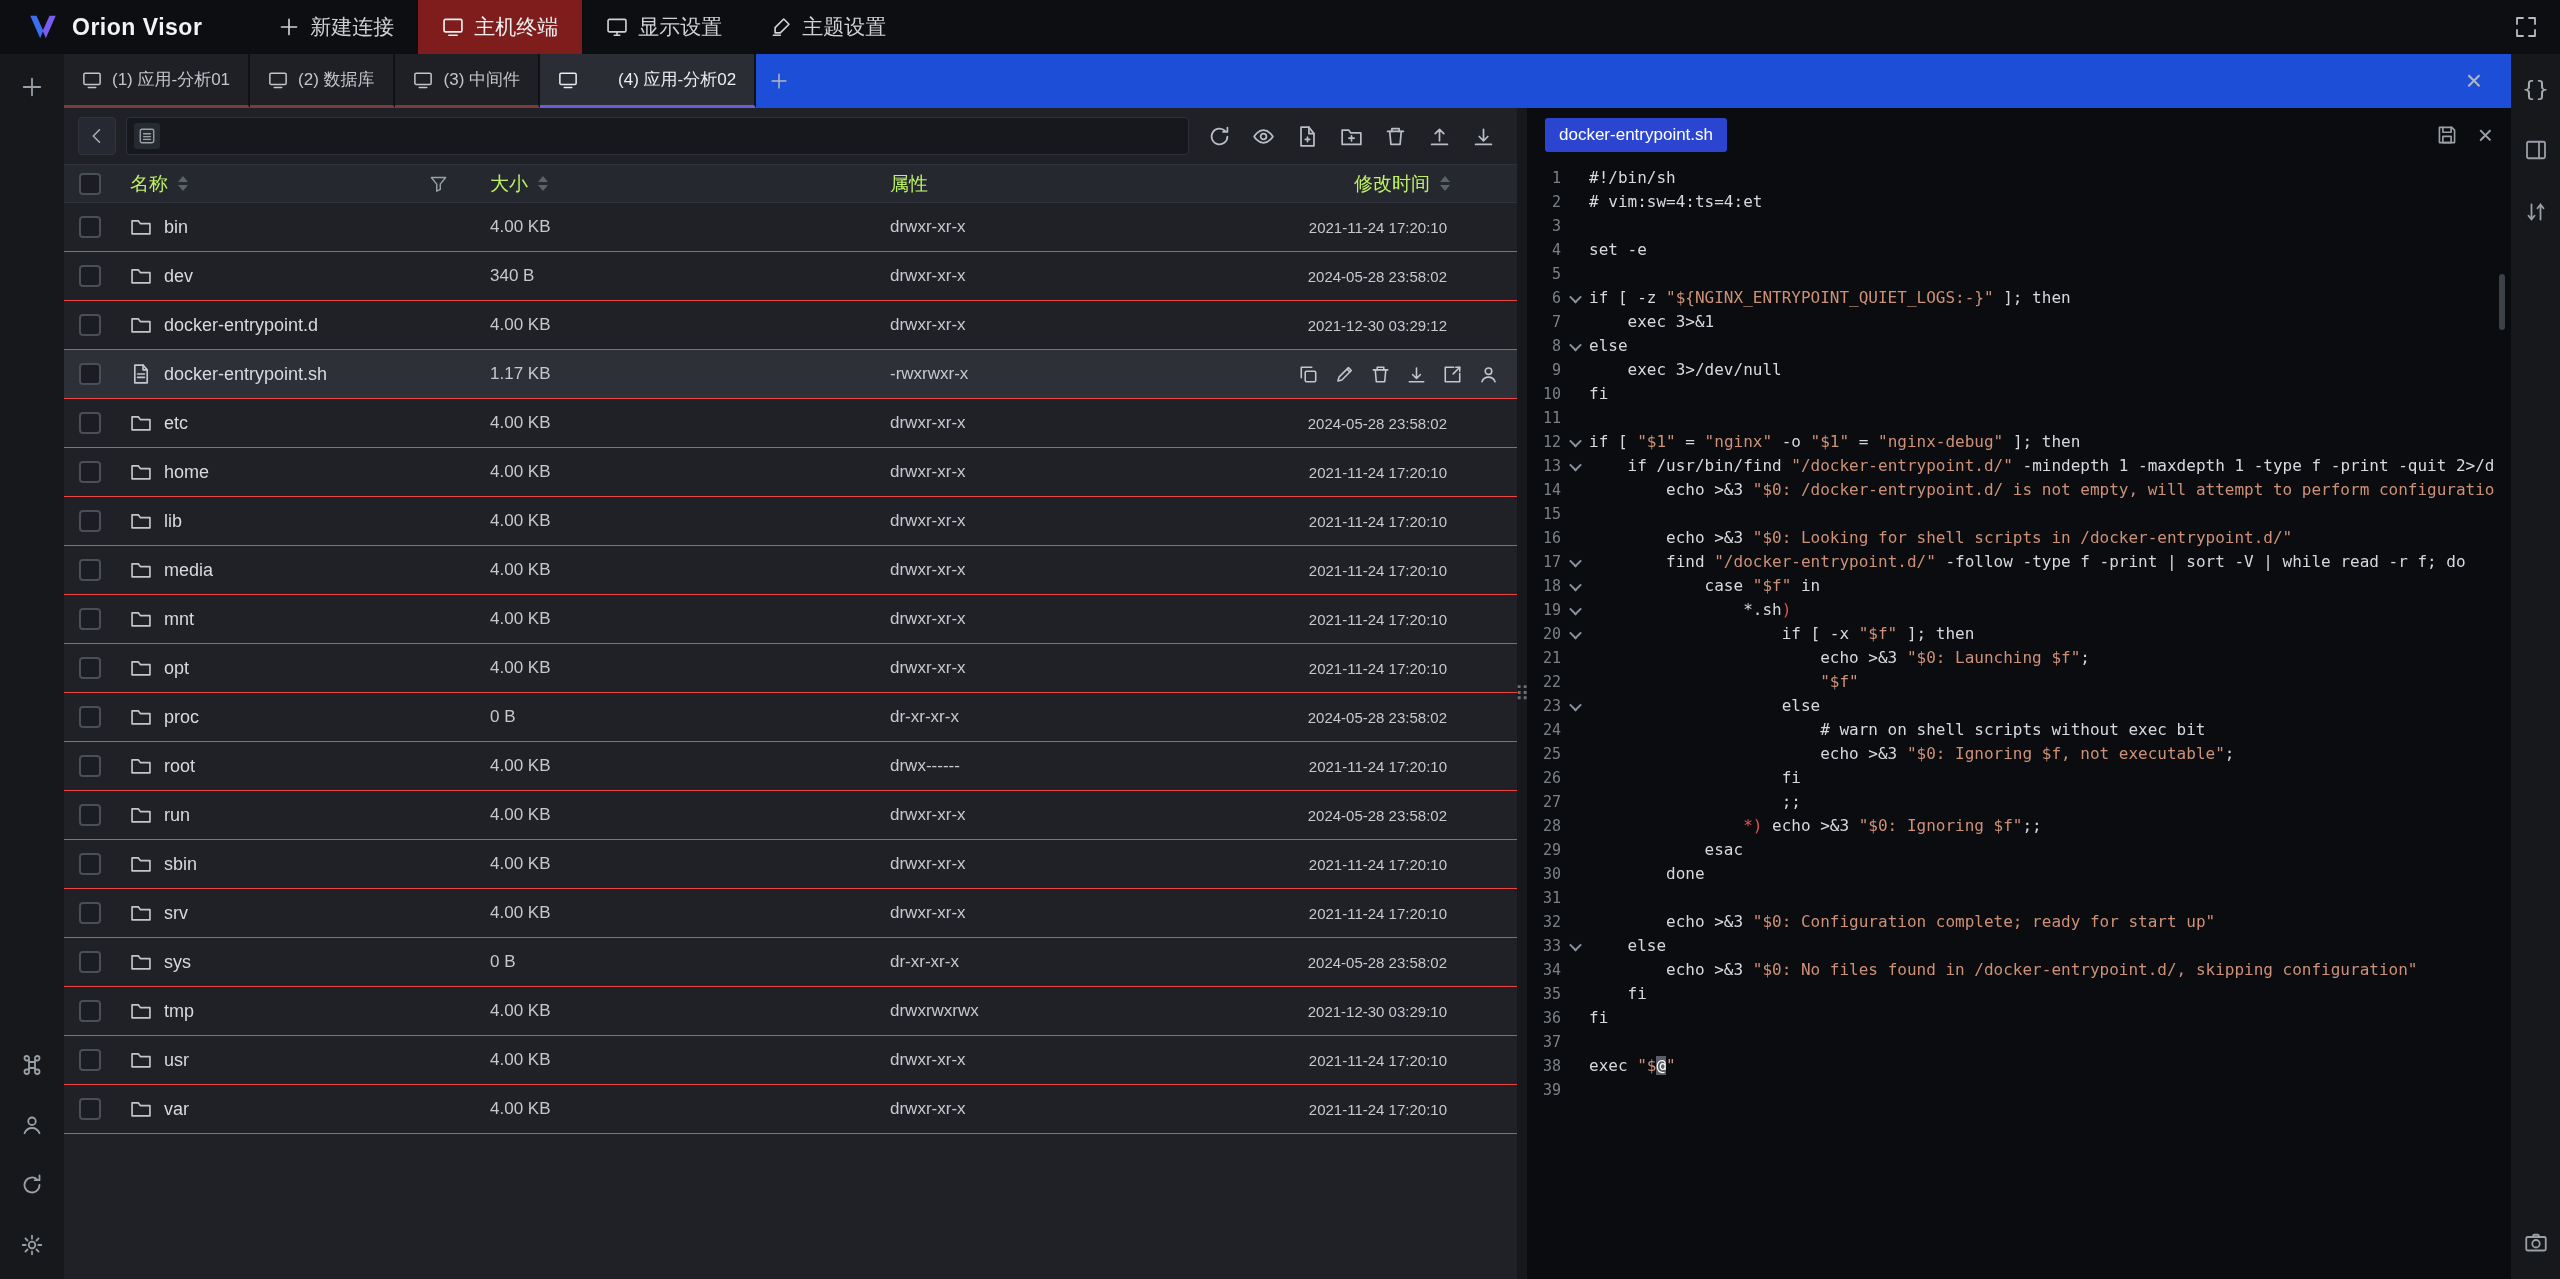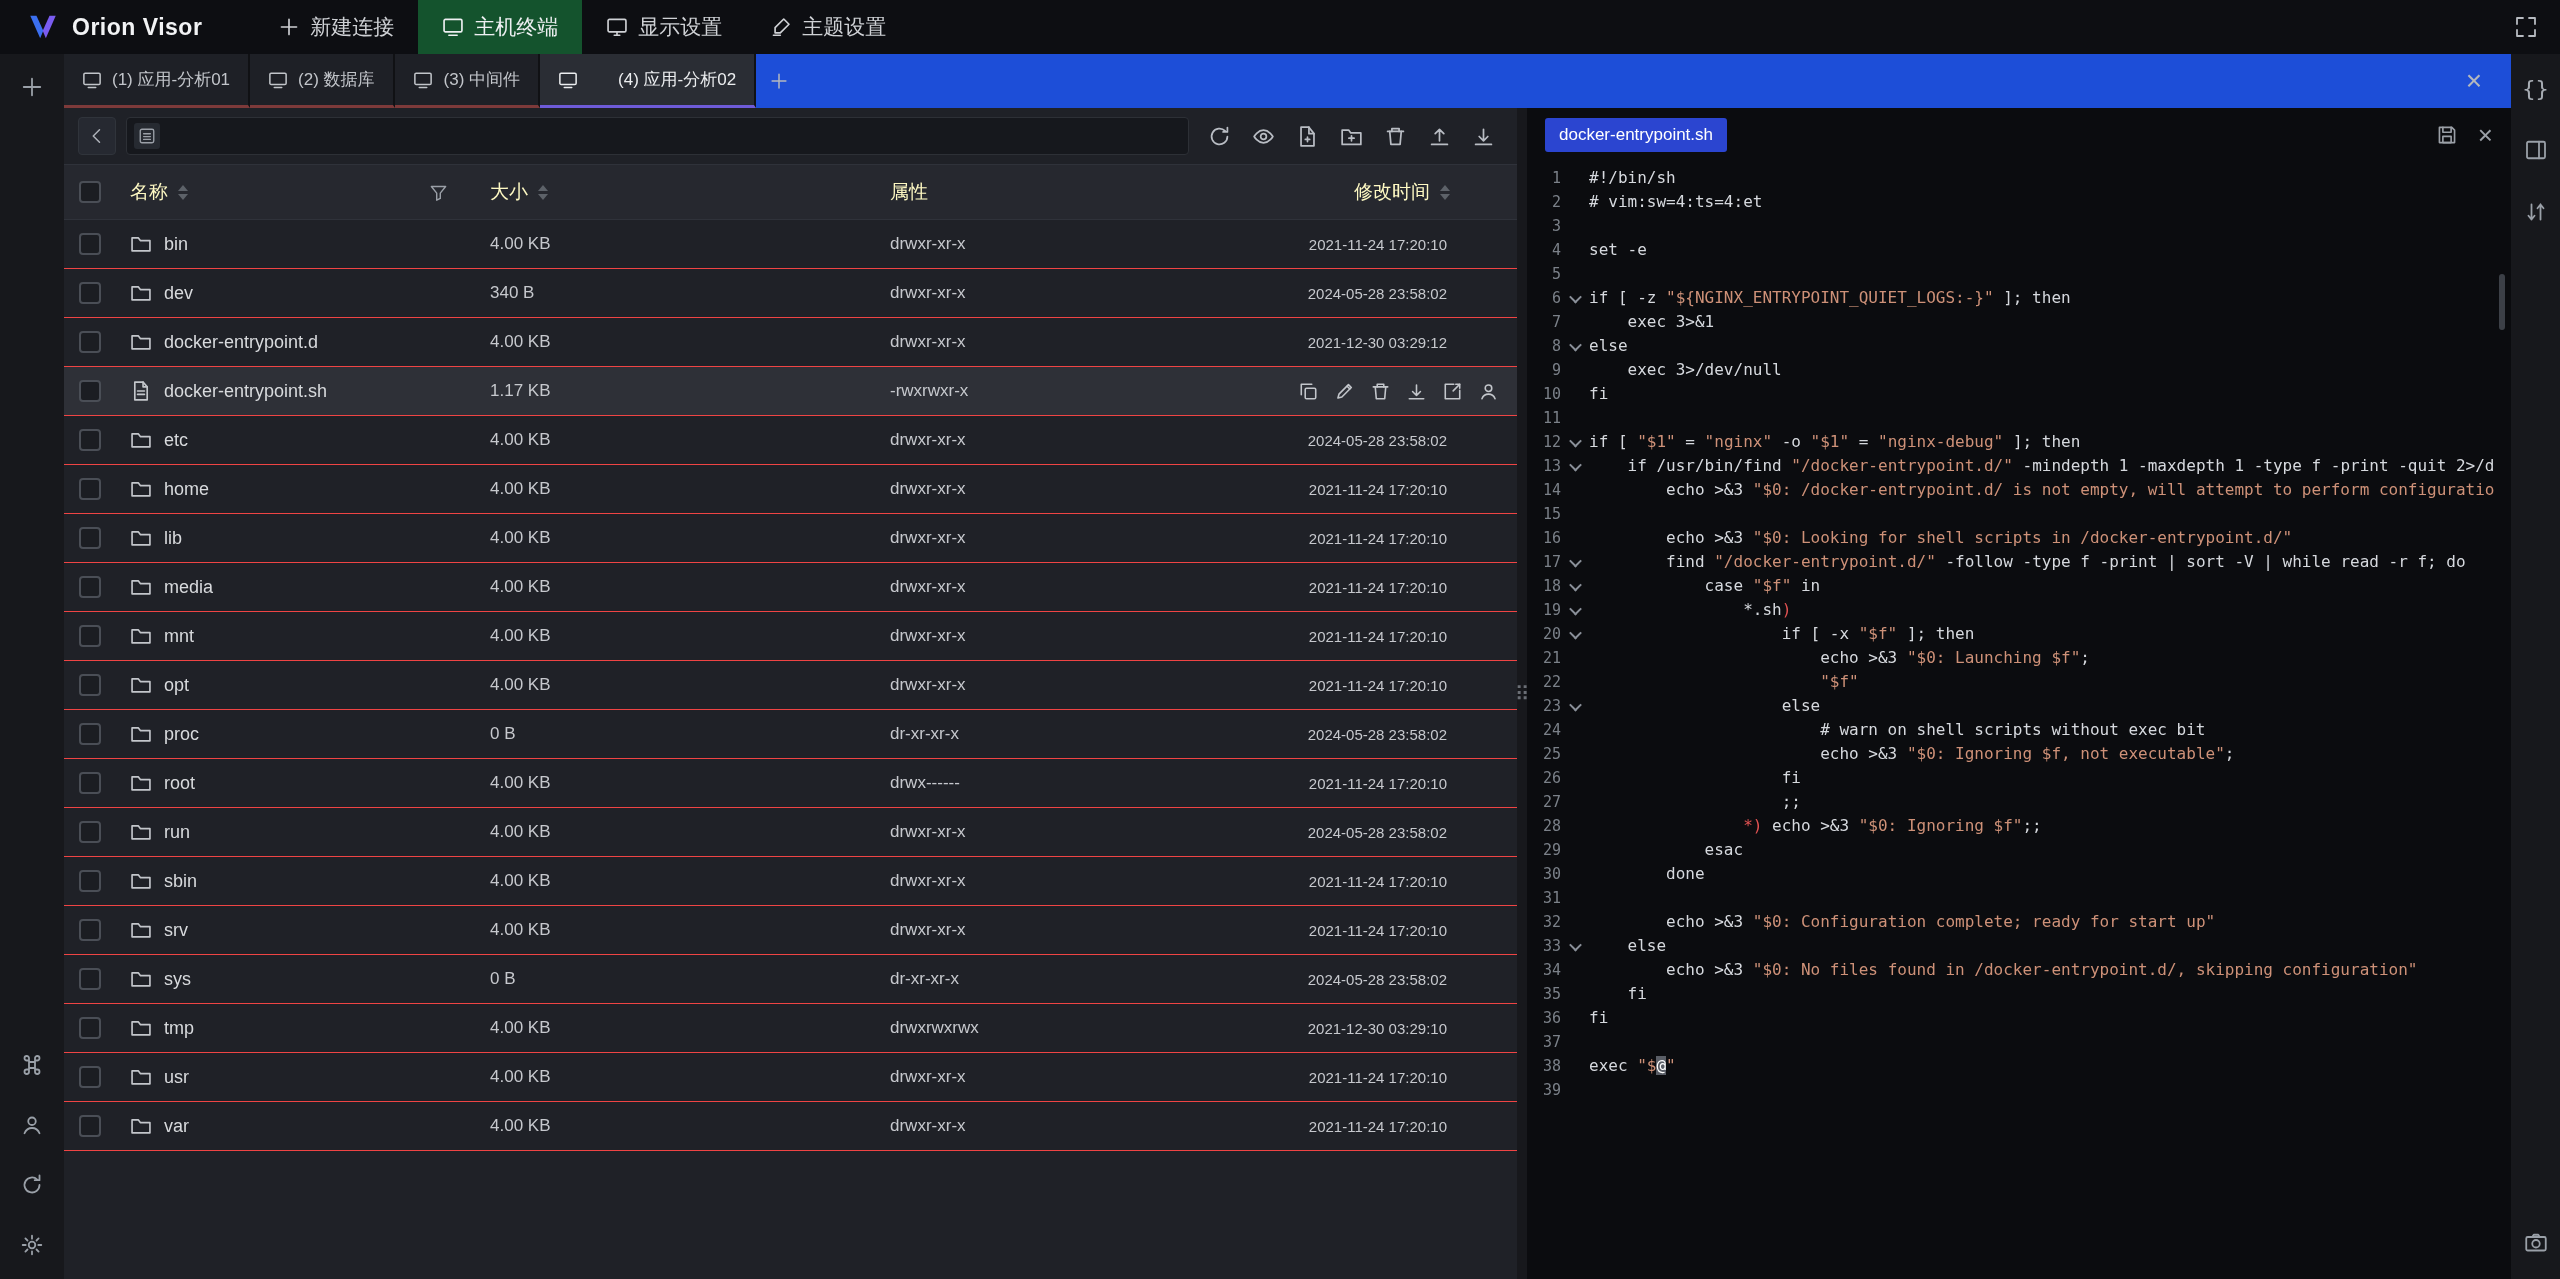--- a/index.html
+++ b/index.html
@@ -11,21 +11,21 @@
   .spacer{flex:1}
 
   
   .navbar{height:54px;background:#0d0e12;display:flex;align-items:stretch;flex-shrink:0}
   .brand{display:flex;align-items:center;gap:12px;padding:0 24px 0 26px}
   .brand svg{width:34px;height:34px}
   .brand-text{font-size:23px;font-weight:bold;color:#f2f3f5;letter-spacing:.5px}
   .nav-items{display:flex;align-items:stretch;margin-left:28px}
   .nav-item{display:flex;align-items:center;gap:10px;padding:0 24px;font-size:21px;color:#cfd1d5;cursor:pointer}
   .nav-item .icon svg{width:22px;height:22px}
-  .nav-item.active{background:#14532d;color:#eef0f2}
+  .nav-item.active{background:#7f1d1d;color:#eef0f2}
   .nav-right{margin-left:auto;display:flex;align-items:center;padding-right:22px;color:#b6bac0}
 
   
   .workrow{flex:1;display:flex;min-height:0}
   .leftstrip{width:64px;background:#17181c;display:flex;flex-direction:column;align-items:center;
     padding:13px 0 14px 0;color:#9aa0a8;flex-shrink:0}
   .strip-btn{width:40px;height:40px;cursor:pointer}
   .strip-bottom{margin-top:auto;display:flex;flex-direction:column;align-items:center;gap:20px}
   .rightstrip{width:49px;background:#17181c;display:flex;flex-direction:column;align-items:center;
     padding:14px 0 16px 0;gap:22px;color:#9aa0a8;flex-shrink:0}
@@ -61,22 +61,22 @@
   .pathbox .pm{width:26px;height:26px;background:#262a31;border-radius:3px;color:#9ba0a8}
   .pathbox .pm svg{width:18px;height:18px}
   .pathbox input{flex:1;background:transparent;border:none;outline:none;color:#d0d2d6;font-size:19px;
     font-family:"Liberation Sans",sans-serif}
   .ftools{display:flex;align-items:center;gap:4px}
   .tool-btn{width:40px;height:40px;color:#b9bdc4;cursor:pointer;border-radius:4px}
   .tool-btn svg{width:23px;height:23px}
 
   
   .grid{display:grid;grid-template-columns:52px 358px 400px 424px 1fr;align-items:center}
-  .thead{height:56px;background:#26282f;border-top:1px solid #2f323a;border-bottom:1px solid #2f323a;
-    font-size:19px;color:#fef9c3;flex-shrink:0}
+  .thead{height:39px;background:#26282f;border-top:1px solid #2f323a;border-bottom:1px solid #2f323a;
+    font-size:19px;color:#bef264;flex-shrink:0}
   .th-cell{display:flex;align-items:center}
   .th-name{padding-left:14px}
   .th-size,.th-attr{padding-left:16px}
   .th-time{padding-left:56px}
   .carets{display:inline-flex;flex-direction:column;gap:3px;margin-left:10px;cursor:pointer}
   .carets i{display:block;width:0;height:0;border-left:5px solid transparent;border-right:5px solid transparent}
   .carets .up{border-bottom:6px solid #5d6269}
   .carets .dn{border-top:6px solid #5d6269}
   .funnel{margin-left:auto;margin-right:26px;color:#9ba0a8;cursor:pointer}
   .funnel svg{width:19px;height:19px}

